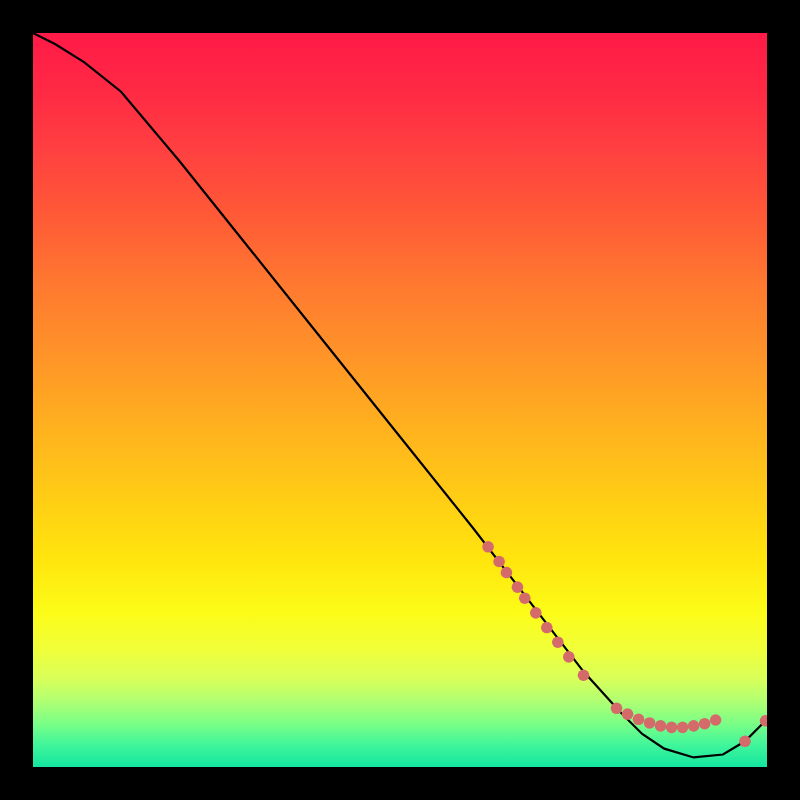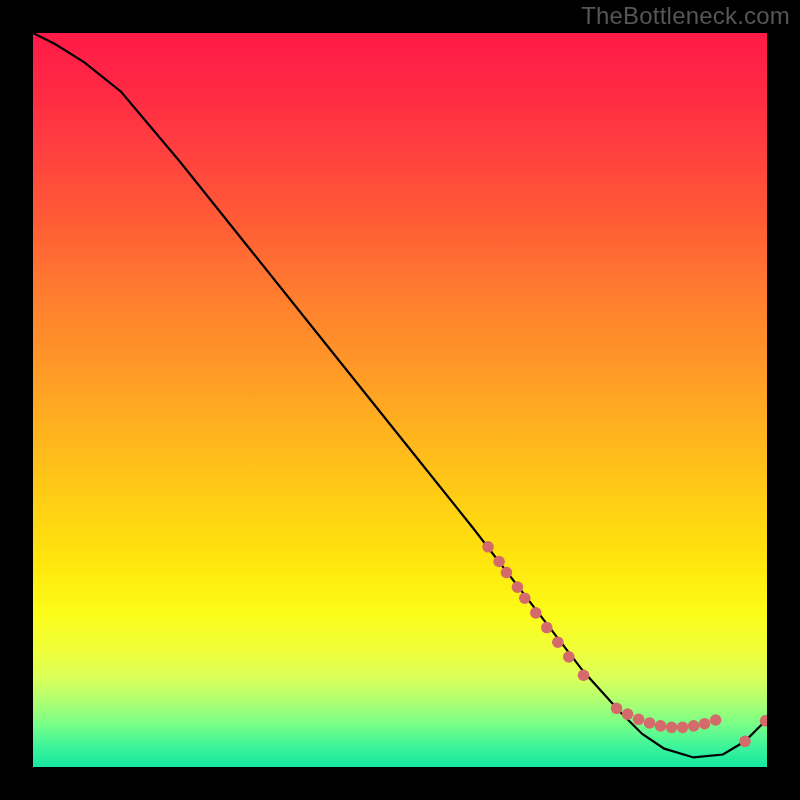--- a/index.html
+++ b/index.html
@@ -58,21 +58,20 @@
     top: 0;
     width: 734px;
     height: 734px;
     z-index: 2;
   }
 </style>
 </head>
 <body>
 
 <div class="frame">
-  <div class="watermark">TheBottleneck.com</div>
 
   <div class="plot-area">
     <svg class="curve" viewBox="0 0 734 734" preserveAspectRatio="none">
       <g>
         <path id="curve-path" d="M0.00 0.00 L22.02 11.01 L51.38 29.36 L88.08 58.72 L146.80 128.45 L220.20 220.20 L293.60 311.95 L367.00 403.70 L440.40 495.45 L477.10 543.16 L513.80 590.87 L550.50 638.58 L587.20 678.95 L609.22 700.97 L631.24 715.65 L660.60 724.46 L689.96 721.52 L711.98 708.31 L734.00 686.29" fill="none" stroke="#000000" stroke-width="2.2"></path>
       </g>
       <g id="marker-layer">
           <circle cx="455.08" cy="513.80" r="5.8" fill="#d46a6a"></circle>
           <circle cx="466.09" cy="528.48" r="5.8" fill="#d46a6a"></circle>
           <circle cx="473.43" cy="539.49" r="5.8" fill="#d46a6a"></circle>

